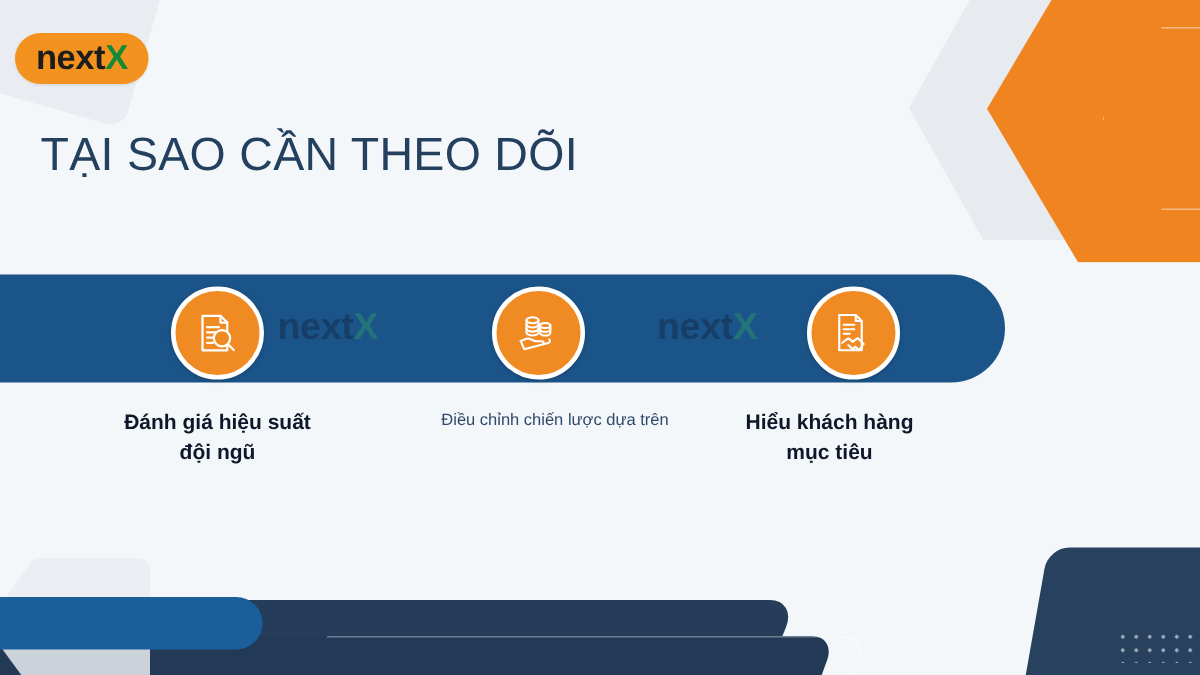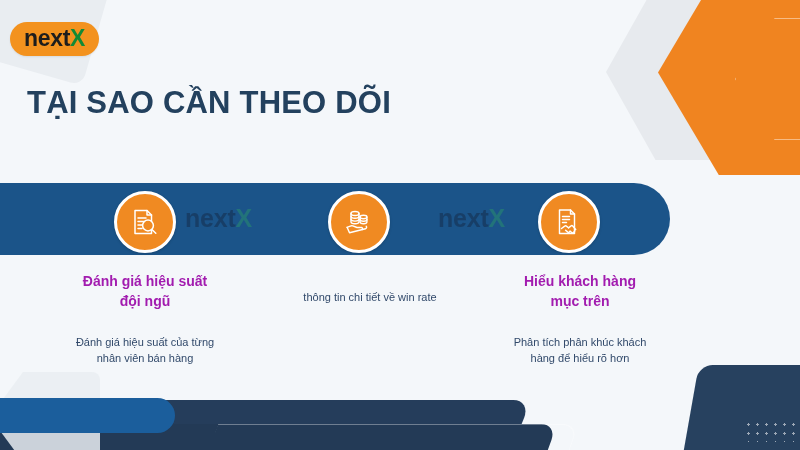--- a/index.html
+++ b/index.html
@@ -90,21 +90,21 @@
   }
   .logo-text{
     font-size:23px;font-weight:bold;letter-spacing:-.3px;
     line-height:1;color:#1d1d1d;
   }
   .logo-x{color:#138a36;}
 
   
   .title{
     position:absolute;left:27px;top:62px;width:560px;
-    font-size:31px;font-weight:bold;line-height:1.28;
+    font-size:31px;font-weight:normal;line-height:1.28;
     color:#23415e;letter-spacing:.2px;
     text-transform:uppercase;
   }
 
   
   .banner{
     position:absolute;left:-30px;top:183px;width:700px;height:72px;
     background:#1b5489;border-radius:0 40px 40px 0;
   }
   .watermark{
@@ -129,23 +129,23 @@
   .ic1{left:114px;}
   .ic2{left:328px;}
   .ic3{left:538px;}
   .icon-circle svg{display:block;}
 
   
   .cols{position:absolute;left:0;top:272px;width:800px;}
   .col{position:absolute;top:0;width:230px;text-align:center;}
   .c1{left:30px;}
   .c2{left:255px;}
-  .c3{left:465px;}
+  .c3{left:438px;}
   .col-head{
-    font-size:14px;font-weight:bold;color:#a21caf;
+    font-size:14px;font-weight:bold;color:#0f172a;
     line-height:1.42;margin:0 0 22px 0;
   }
   .col-body{
     font-size:11px;color:#31496a;line-height:1.5;
     margin:0;padding:0 14px;
   }
 </style>
 </head>
 <body>
 
@@ -224,39 +224,30 @@
     </span>
   </div>
 
   <div class="cols">
 
     <div class="col c1">
       <p class="col-head">
         <span>Đánh giá hiệu suất</span><br>
         <span>đội ngũ</span>
       </p>
-      <p class="col-body">
-        <span>Đánh giá hiệu suất của từng</span><br>
-        <span>nhân viên bán hàng</span>
-      </p>
     </div>
 
     <div class="col c2">
       <p class="col-body">
-        <br>
-        <span>thông tin chi tiết về win rate</span>
+        <span>Điều chỉnh chiến lược dựa trên</span><br>
       </p>
     </div>
 
     <div class="col c3">
       <p class="col-head">
         <span>Hiểu khách hàng</span><br>
-        <span>mục trên</span>
-      </p>
-      <p class="col-body">
-        <span>Phân tích phân khúc khách</span><br>
-        <span>hàng để hiểu rõ hơn</span>
+        <span>mục tiêu</span>
       </p>
     </div>
 
   </div>
 
 </div>
 
 </body></html>

